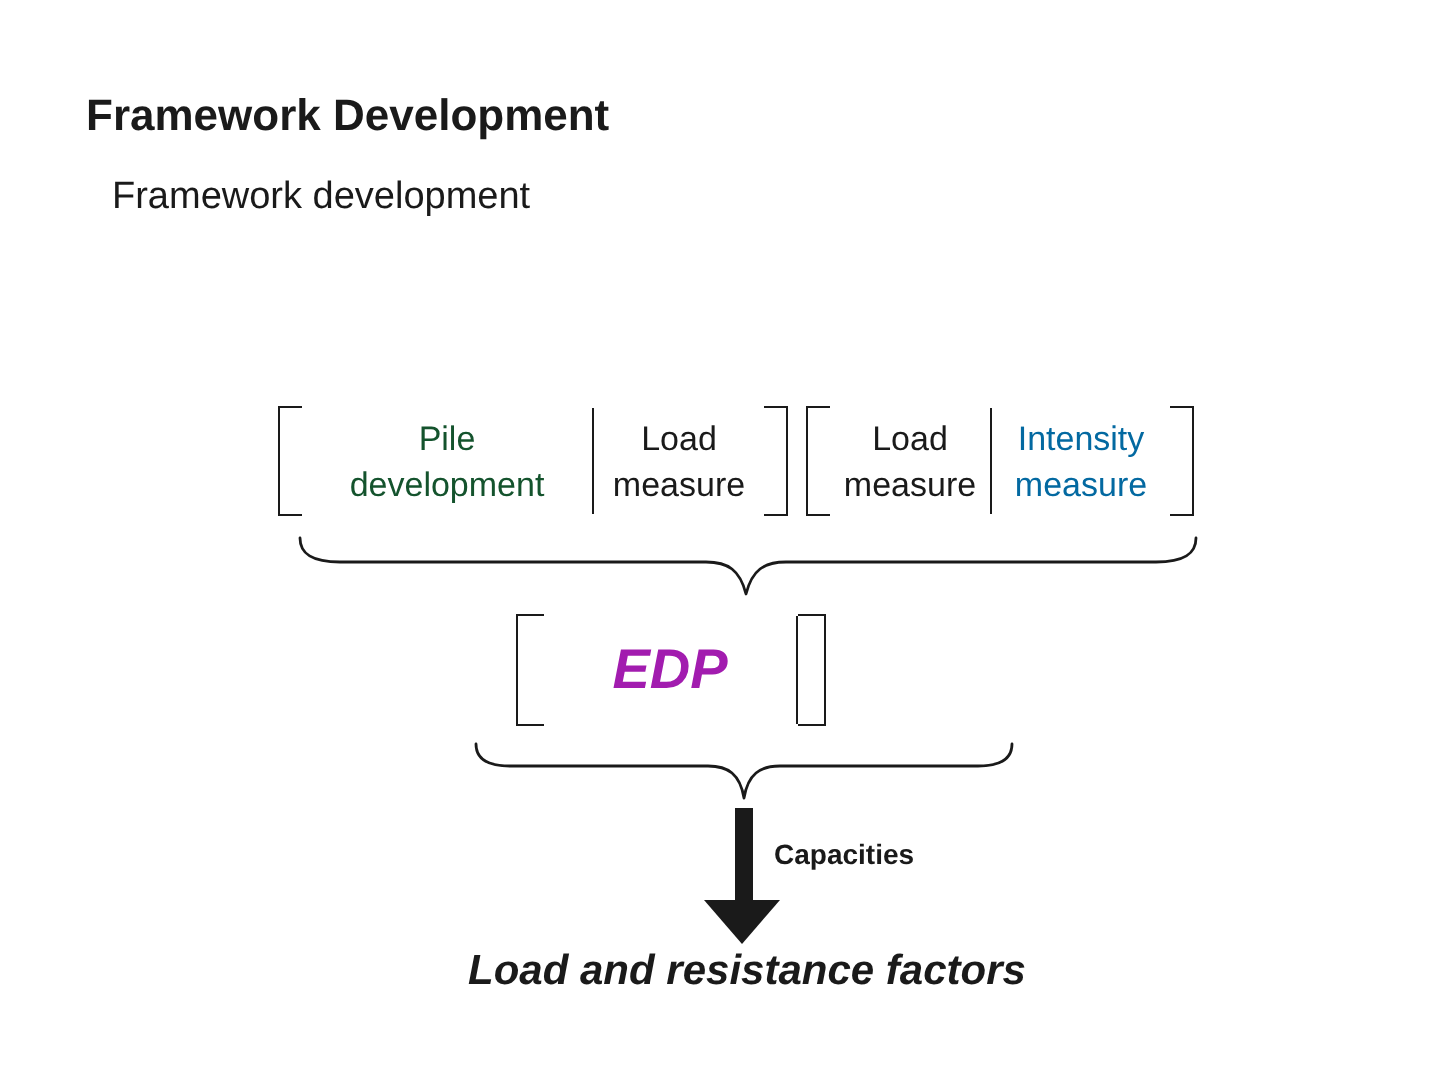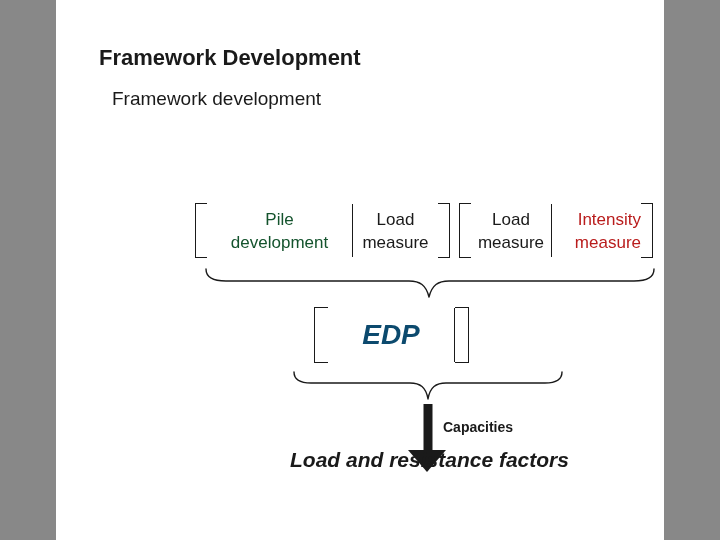--- a/index.html
+++ b/index.html
@@ -1,17 +1,17 @@
 <!DOCTYPE html>
 <html><head>
 <meta charset="utf-8">
 <style>
   html,body { margin:0; padding:0; background:#888; }
   .slide {
-    position:relative; width:608px; height:540px; background:#ffffff;
+    position:relative; width:720px; height:540px; background:#ffffff;
     overflow:hidden; font-family:"Liberation Sans", sans-serif; color:#1a1a1a;
     margin:0 auto;
   }
   .abs { position:absolute; }
   .title { left:43px; top:30px; font-size:22px; font-weight:bold; white-space:nowrap; }
   .subtitle { left:56px; top:88px; font-size:19px; white-space:nowrap; }
   .statement { left:90px; top:134px; font-size:18px; white-space:nowrap; }
   .statement em { font-style:italic; margin:0 2px; }
 
   
@@ -32,21 +32,21 @@
 
   
   .gres { left:258px; top:307px; height:56px; }
   .gres .brk { width:13px; }
   .gres .cell { font-size:28px; font-weight:bold; font-style:italic; color:#1f22bd; line-height:1; }
   .gres .c-given { width:126px; }
   .gres .c-cond  { width:88px; }
 
   svg.shape { position:absolute; overflow:visible; }
   .capacities { left:387px; top:419px; font-size:14px; font-weight:bold; white-space:nowrap; }
-  .footer-label { left:234px; top:448px; width:278px; text-align:right;
+  .footer-label { left:234px; top:474px; width:278px; text-align:right;
                   font-size:21px; font-weight:bold; font-style:italic; white-space:nowrap; }
 </style>
 </head>
 <body>
 
 <div class="slide">
 
   <h1 class="abs title">Framework Development</h1>
 
   <div class="abs subtitle">Framework development</div>
@@ -66,34 +66,34 @@
     <div class="brk brk-r"></div>
   </div>
 
   <div class="abs cond-group g2">
     <div class="brk brk-l"></div>
     <div class="cell c-given">
       <div>Load</div>
       <div>measure</div>
     </div>
     <div class="vdiv"></div>
-    <div class="cell c-cond navy" style="color: #b91c1c; text-align: right;">
+    <div class="cell c-cond navy" style="color: #0369a1;">
       <div>Intensity</div>
       <div>measure</div>
     </div>
     <div class="brk brk-r"></div>
   </div>
 
   <svg class="shape" style="left:148px; top:266px;" width="452" height="34" viewBox="0 0 452 34">
     <path d="M2,3 C2,11 8,15 22,15 L205,15 C216,15 222,19 225,31 C228,19 234,15 245,15 L430,15 C444,15 450,11 450,3" fill="none" stroke="#1a1a1a" stroke-width="1.4" stroke-linecap="round" stroke-linejoin="round"></path>
   </svg>
 
   <div class="abs cond-group gres">
     <div class="brk brk-l"></div>
-    <div class="cell c-given" style="color: #0c4a6e;">
+    <div class="cell c-given" style="color: #a21caf;">
       <div>EDP</div>
     </div>
     <div class="vdiv"></div>
     <div class="brk brk-r"></div>
   </div>
 
   <svg class="shape" style="left:236px; top:369px;" width="272" height="33" viewBox="0 0 272 33">
     <path d="M2,3 C2,10 7,14 19,14 L118,14 C128,14 134,18 136,30 C138,18 144,14 154,14 L253,14 C265,14 270,10 270,3" fill="none" stroke="#1a1a1a" stroke-width="1.4" stroke-linecap="round" stroke-linejoin="round"></path>
   </svg>
 

